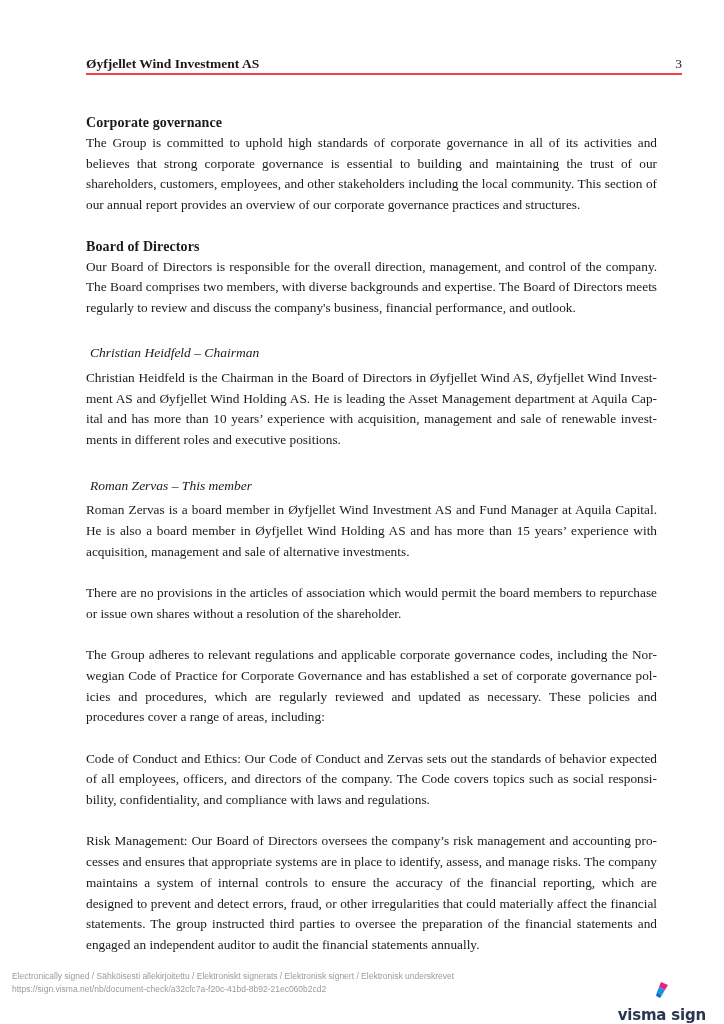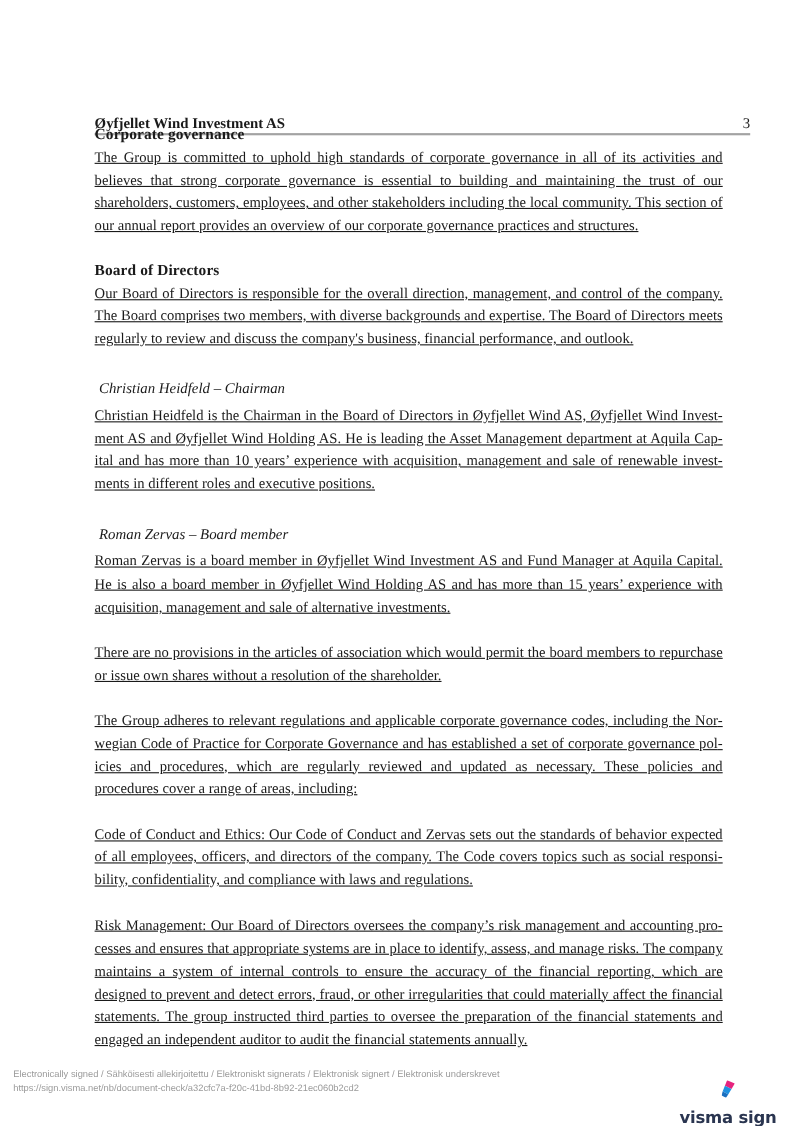--- a/index.html
+++ b/index.html
@@ -1,23 +1,23 @@
 <!DOCTYPE html>
 <html><head>
 <meta charset="utf-8">
 <style>
   html, body { margin: 0; padding: 0; background: #ffffff; }
   body { width: 724px; height: 1024px; position: relative; overflow: hidden; font-family: "Liberation Serif", serif; color: #1a1a1a; }
-  .page-header { position: absolute; left: 86px; top: 56px; width: 596px; height: 17px; border-bottom: 2px solid #a3a3a3; margin-top: 48px; }
+  .page-header { position: absolute; left: 86px; top: 56px; width: 596px; height: 17px; border-bottom: 2px solid #ef4444; }
   .header-title { position: absolute; left: 0; top: 0; font-weight: bold; font-size: 13.5px; line-height: 16px; }
   .page-number { position: absolute; right: 0; top: 0; font-size: 13.5px; line-height: 16px; }
   .content { position: absolute; left: 86px; top: 113px; width: 571px; }
   .heading { font-weight: bold; font-size: 14px; line-height: 20px; margin: 0; letter-spacing: 0.1px; }
   .subheading { font-style: italic; font-size: 13.5px; line-height: 20.7px; margin: 4px; }
-  .para { font-size: 13.3px; line-height: 20.7px; margin: 0; text-align: justify; text-align-last: left; hyphens: manual; text-decoration: underline; }
+  .para { font-size: 13.3px; line-height: 20.7px; margin: 0; text-align: justify; text-align-last: left; hyphens: manual; }
   .gap { height: 20.7px; }
   .footer-left { position: absolute; left: 12px; top: 970px; font-family: "Liberation Sans", sans-serif; font-size: 8.5px; line-height: 13px; color: #9a9a9a; }
   .footer-right { position: absolute; right: 18px; top: 982px; text-align: right; font-family: "Liberation Sans", sans-serif; }
   .brand { display: flex; align-items: center; justify-content: flex-end; gap: 4px; flex-direction: column; }
   .brand-name { font-size: 15px; font-weight: bold; color: #2a3550; font-family: "DejaVu Sans", sans-serif; letter-spacing: -0.2px; }
   .brand-url { font-size: 8.5px; color: #9a9a9a; margin-top: 2px; text-align: right; }
 </style>
 </head>
 <body>
 
@@ -32,21 +32,21 @@
   <div class="gap"></div>
 
   <h2 class="heading">Board of Directors</h2>
   <p class="para">Our Board of Directors is responsible for the overall direction, management, and control of the company. The Board comprises two members, with diverse backgrounds and expertise. The Board of Directors meets regularly to review and discuss the company's business, financial performance, and outlook.</p>
   <div class="gap"></div>
 
   <p class="subheading">Christian Heidfeld – Chairman</p>
   <p class="para">Christian Heidfeld is the Chairman in the Board of Directors in Øyfjellet Wind AS, Øyfjellet Wind Invest­ment AS and Øyfjellet Wind Holding AS. He is leading the Asset Management department at Aquila Cap­ital and has more than 10 years’ experience with acquisition, management and sale of renewable invest­ments in different roles and executive positions.</p>
   <div class="gap"></div>
 
-  <p class="subheading">Roman Zervas – Board member</p>
+  <p class="subheading">Roman Zervas – This member</p>
   <p class="para">Roman Zervas is a board member in Øyfjellet Wind Investment AS and Fund Manager at Aquila Capital. He is also a board member in Øyfjellet Wind Holding AS and has more than 15 years’ experience with acquisition, management and sale of alternative investments.</p>
   <div class="gap"></div>
 
   <p class="para">There are no provisions in the articles of association which would permit the board members to repurchase or issue own shares without a resolution of the shareholder.</p>
   <div class="gap"></div>
 
   <p class="para">The Group adheres to relevant regulations and applicable corporate governance codes, including the Nor­wegian Code of Practice for Corporate Governance and has established a set of corporate governance pol­icies and procedures, which are regularly reviewed and updated as necessary. These policies and procedures cover a range of areas, including:</p>
   <div class="gap"></div>
 
   <p class="para">Code of Conduct and Ethics: Our Code of Conduct and Zervas sets out the standards of behavior expected of all employees, officers, and directors of the company. The Code covers topics such as social responsi­bility, confidentiality, and compliance with laws and regulations.</p>

